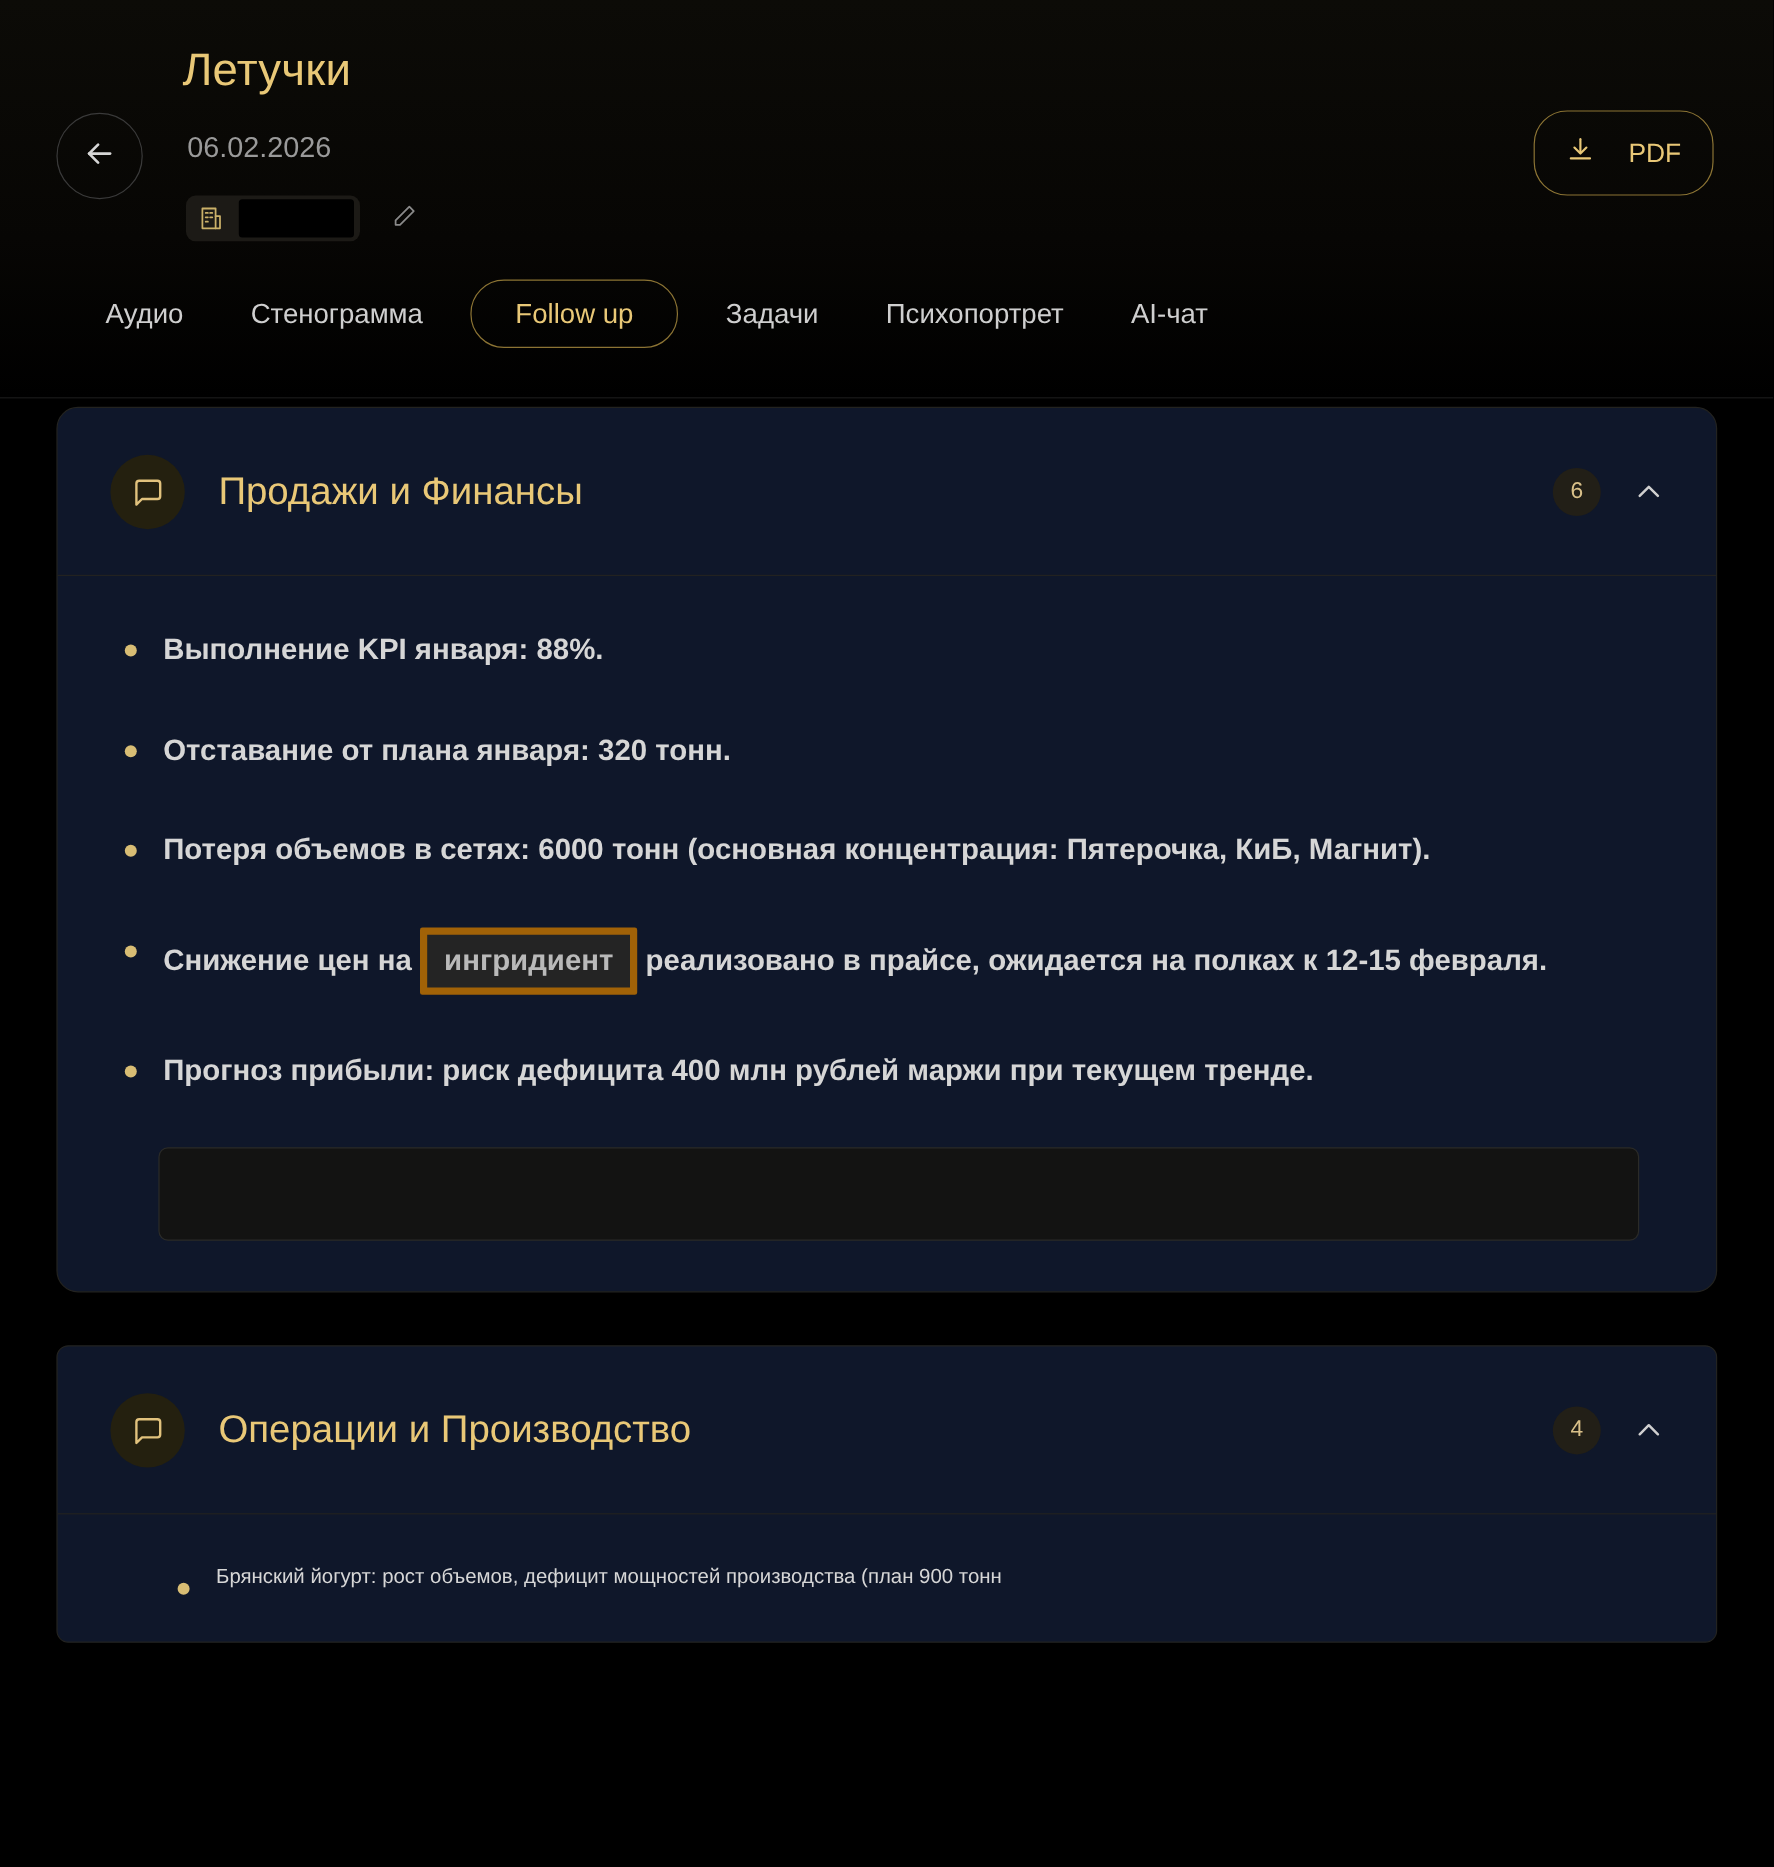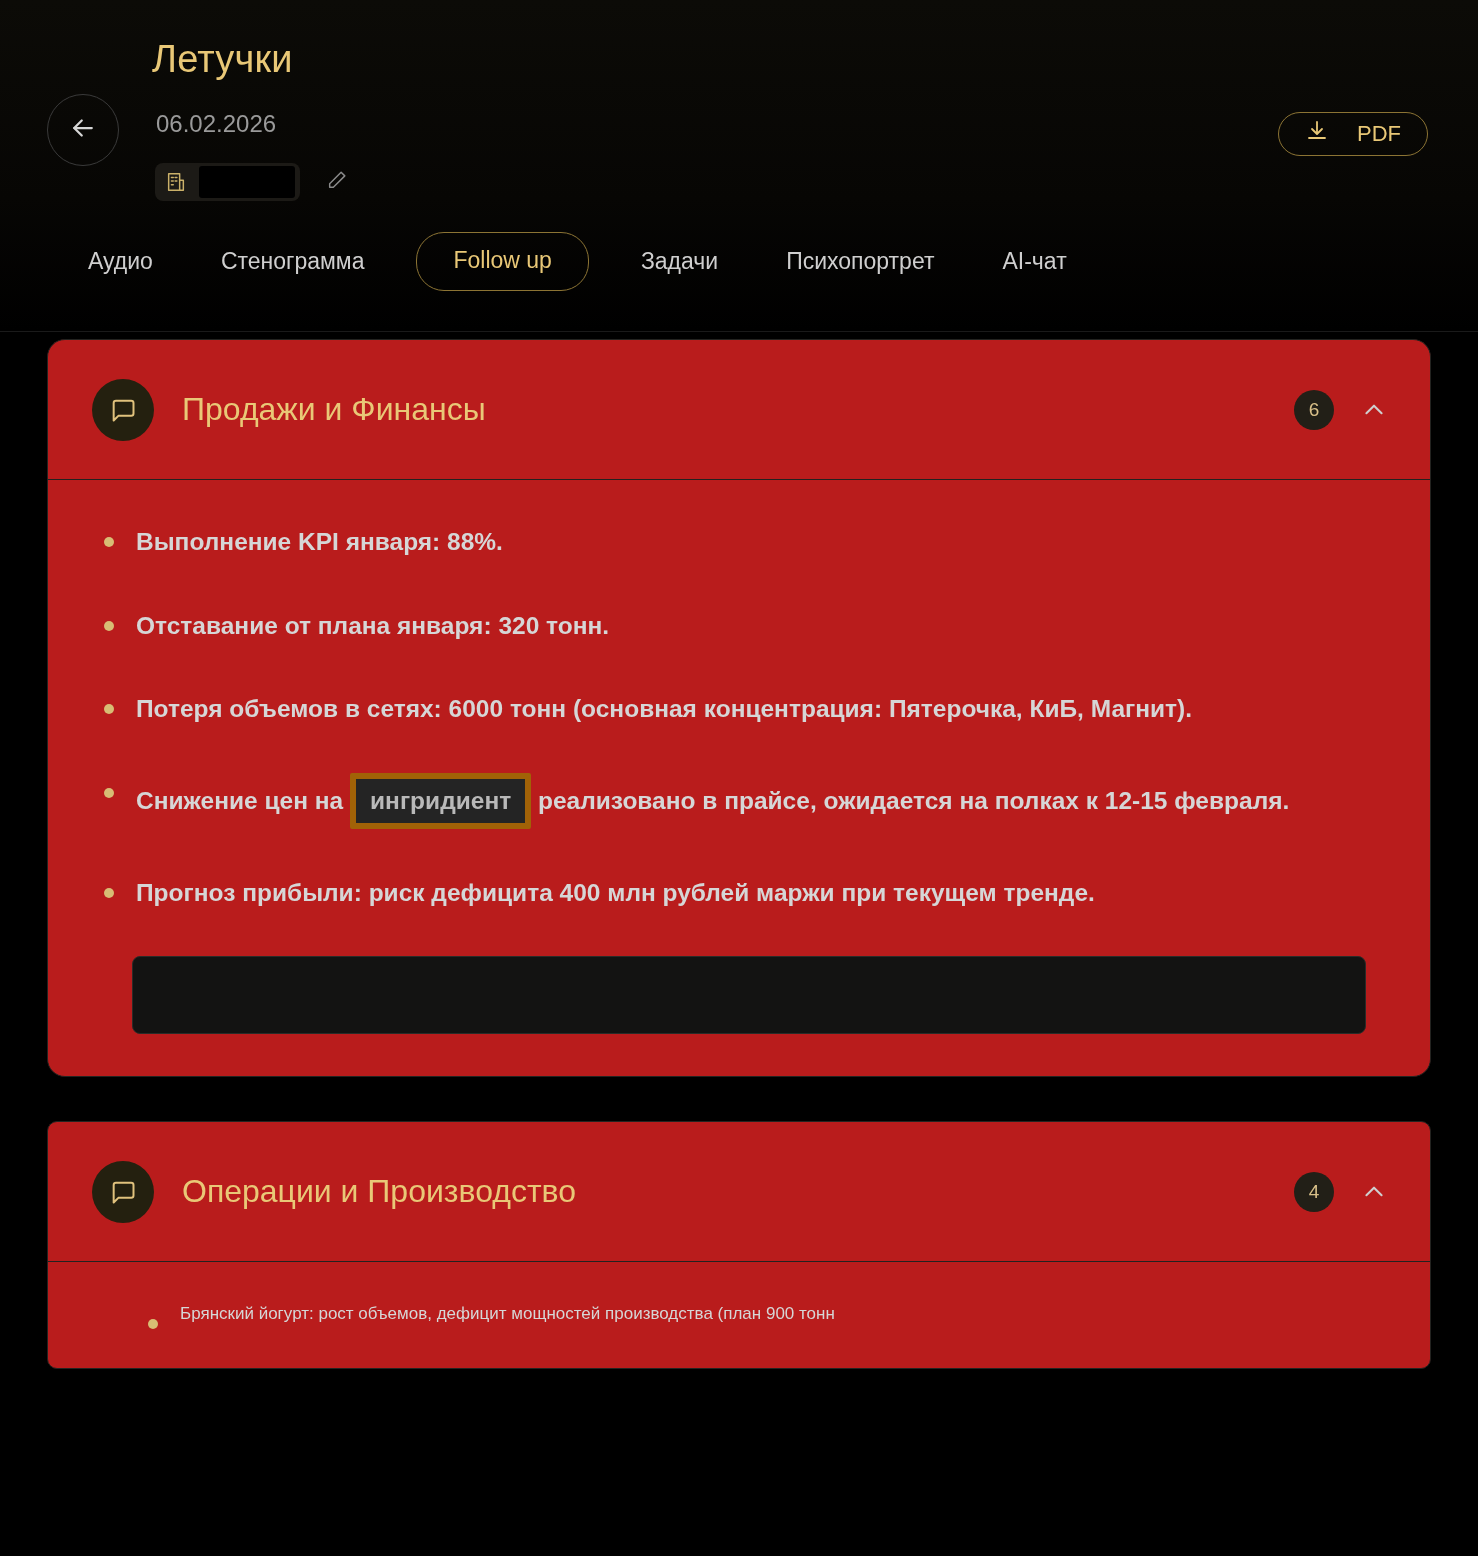--- a/index.html
+++ b/index.html
@@ -91,42 +91,42 @@
     align-items: center;
     justify-content: center;
     cursor: pointer;
   }
   .edit-btn svg { width: 22px; height: 22px; }
 
   .pdf-btn {
     position: absolute;
     right: 50px;
     top: 92px;
-    height: 44px;
+    height: 71px;
     padding: 0 26px;
     border-radius: 28px;
     border: 1px solid #8c7434;
     background: transparent;
     color: #e9c877;
     font-size: 22px;
     display: flex;
     align-items: center;
     gap: 28px;
     cursor: pointer;
     font-family: "Liberation Sans", sans-serif;
-    margin-top: 20px;
   }
   .pdf-btn svg { width: 24px; height: 24px; }
 
   .tabs {
     position: absolute;
     left: 60px;
     top: 232px;
     display: flex;
-    gap: 12px;
+    align-items: center;
+    gap: 0px;
   }
   .tab {
     font-size: 23px;
     color: #cfcfcf;
     padding: 16px 28px;
     cursor: pointer;
     white-space: nowrap;
   }
   .tab.active {
     color: #e9c877;
@@ -142,21 +142,21 @@
     position: absolute;
     top: 333px;
     left: 0;
     width: 1478px;
     height: 1223px;
     overflow: hidden;
   }
   .card {
     position: relative;
     margin: 6px 47px 0 47px;
-    background: #b91c1c;
+    background: #0f172a;
     border: 1px solid #232320;
     border-radius: 18px;
   }
   .card.second { margin-top: 44px; border-radius: 10px; }
   .card-head {
     height: 140px;
     display: flex;
     align-items: center;
     padding: 0 34px 0 44px;
     border-bottom: 1px solid #222220;

